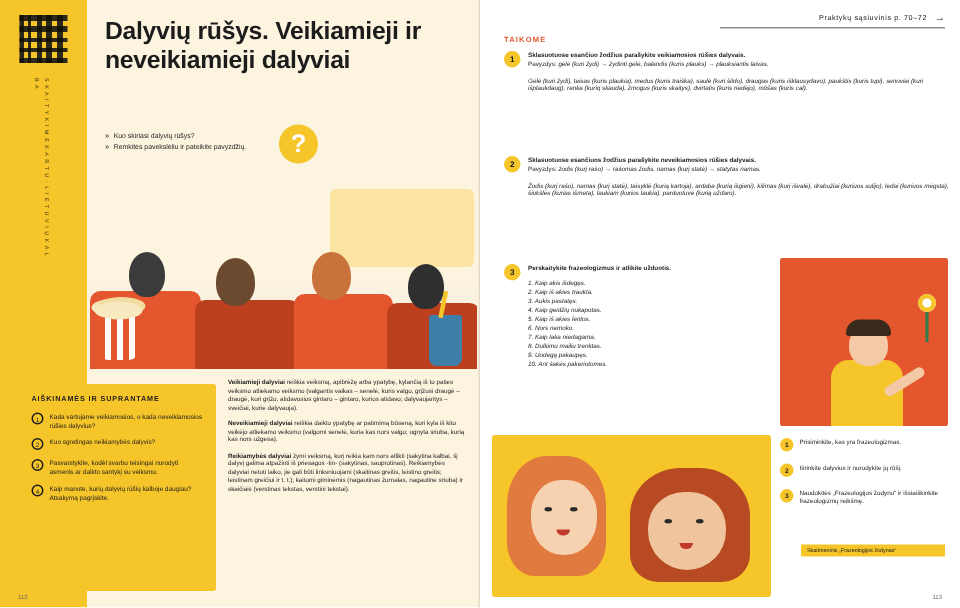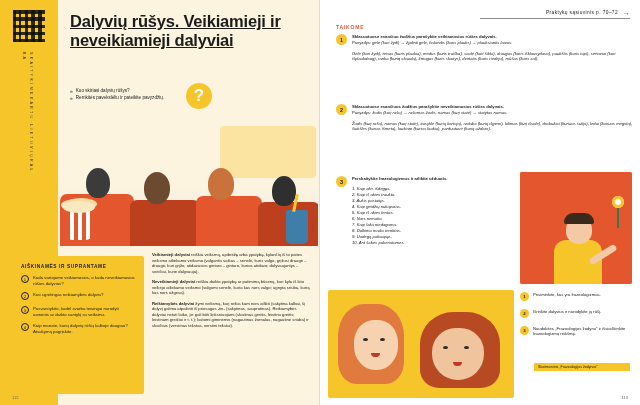--- a/index.html
+++ b/index.html
@@ -31,21 +31,21 @@
   .band-vert-text {
     position: absolute; left: 20px; top: 52px;
     writing-mode: vertical-rl; text-orientation: mixed;
     font-size: 3.6px; letter-spacing: .7px; color: #3b2d12;
     line-height: 7px; height: 120px; overflow: hidden;
   }
 
   .title-block { position: absolute; left: 70px; top: 12px; width: 240px; }
   .title-block h1 {
     font-size: 16.5px; line-height: 19px; color: #1c1c1c;
-    font-weight: bold; letter-spacing: -.2px; text-decoration: underline;
+    font-weight: bold; letter-spacing: -.2px;
   }
 
   .question-box {
     position: absolute; left: 70px; top: 88px; width: 110px;
     font-size: 4.6px; line-height: 6.6px; color: #1c1c1c;
   }
   .question-box .bullet { display: flex; gap: 3px; }
   .question-box .dot { font-size: 5px; line-height: 6.6px; }
   .qmark {
     position: absolute; left: 186px; top: 83px;

